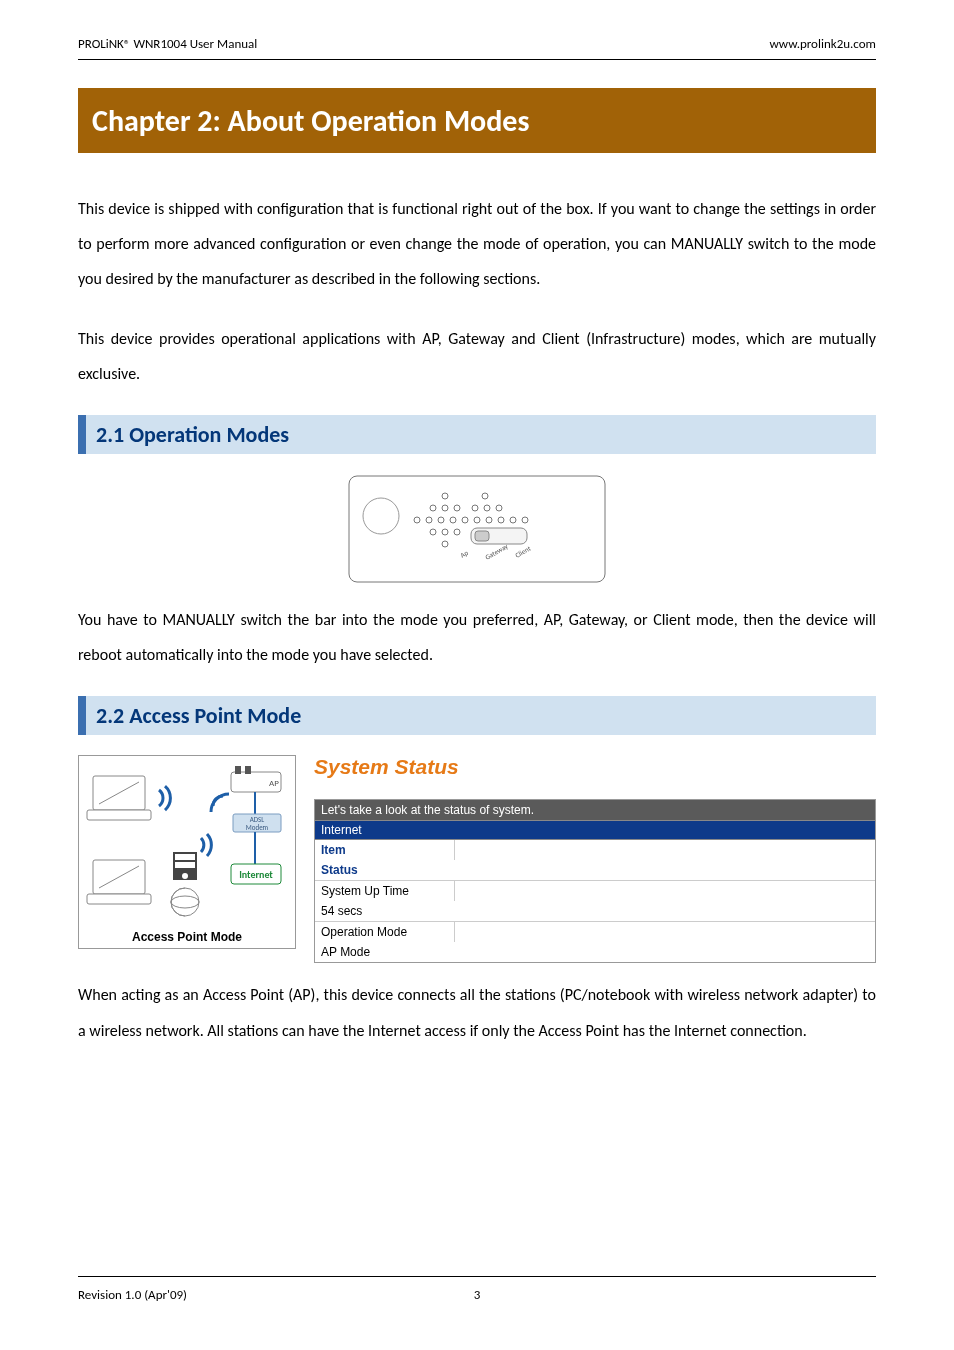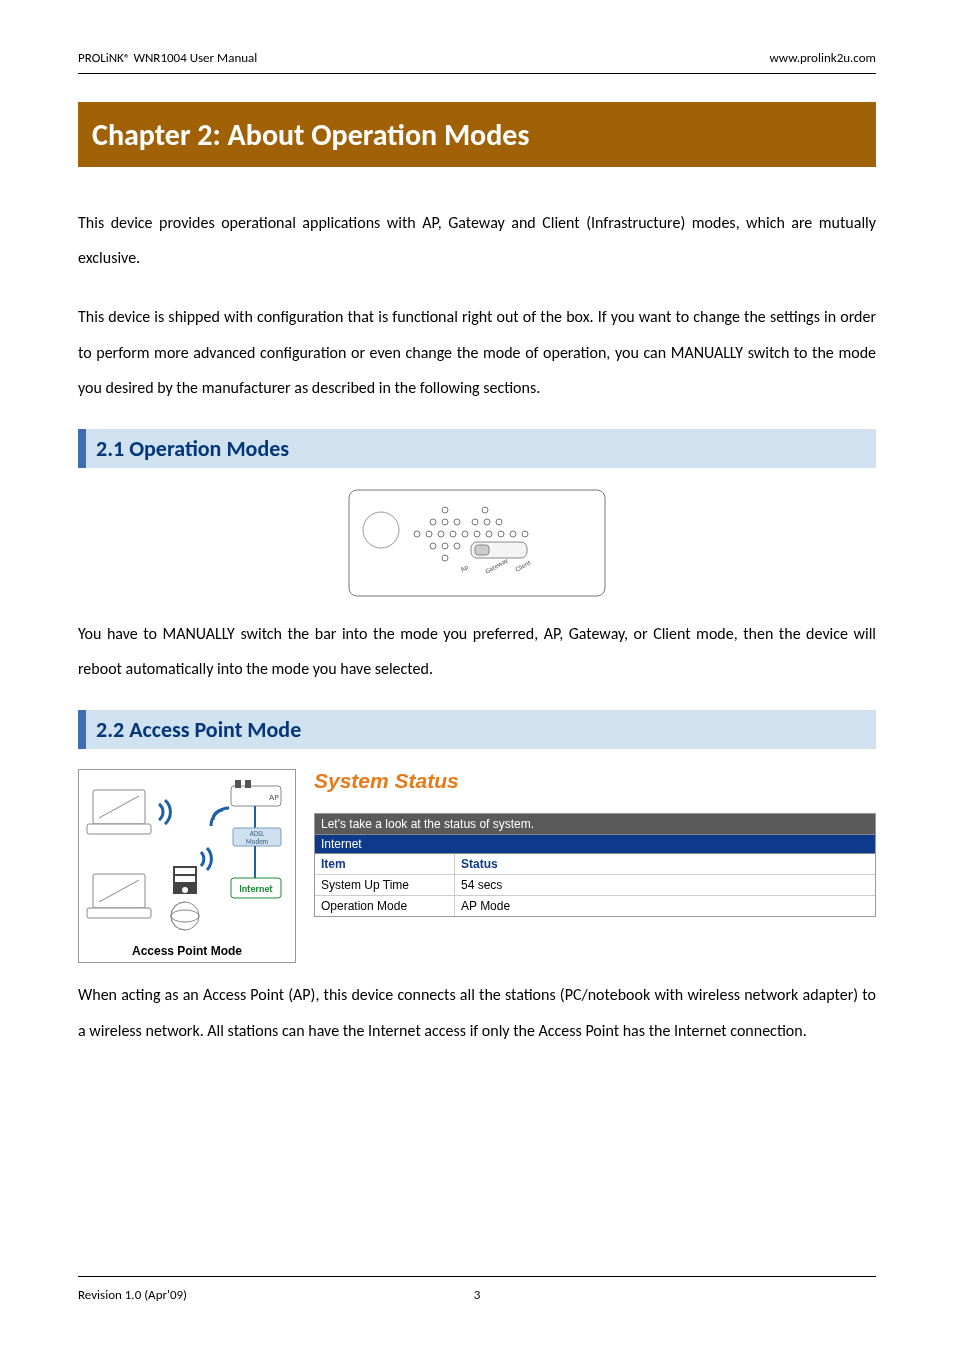--- a/index.html
+++ b/index.html
@@ -5,21 +5,21 @@
   * { box-sizing: border-box; margin: 0; padding: 0; }
   body {
     font-family: "Segoe UI", Calibri, Arial, sans-serif;
     background: #fff;
     color: #000;
     width: 954px;
     height: 1350px;
     position: relative;
   }
   .page {
-    padding: 50px 78px 0 78px;
+    padding: 36px 78px 0 78px;
   }
   .top-header {
     display: flex;
     justify-content: space-between;
     font-size: 13px;
     padding-bottom: 8px;
     border-bottom: 1px solid #000;
     margin-bottom: 28px;
   }
   .chapter-title {
@@ -83,20 +83,21 @@
   }
   .status-subhead {
     background: #0d3a8a;
     color: #fff;
     padding: 2px 6px;
     border-bottom: 1px solid #888;
   }
   .status-row {
     display: flex;
     border-bottom: 1px solid #ccc;
+    flex-direction: column;
   }
   .status-row:last-child { border-bottom: none; }
   .status-cell-l {
     width: 140px;
     padding: 3px 6px;
     border-right: 1px solid #ccc;
   }
   .status-cell-r {
     flex: 1;
     padding: 3px 6px;
@@ -140,22 +141,22 @@
 
 <div class="page">
 
   <div class="top-header">
     <span>PROLiNK® WNR1004 User Manual</span>
     <span>www.prolink2u.com</span>
   </div>
 
   <div class="chapter-title">Chapter 2: About Operation Modes</div>
 
+  <p class="para">This device is shipped with configuration that is functional right out of the box. If you want to change the settings in order to perform more advanced configuration or even change the mode of operation, you can MANUALLY switch to the mode you desired by the manufacturer as described in the following sections.</p>
   <p class="para">This device provides operational applications with AP, Gateway and Client (Infrastructure) modes, which are mutually exclusive.</p>
-  <p class="para">This device is shipped with configuration that is functional right out of the box. If you want to change the settings in order to perform more advanced configuration or even change the mode of operation, you can MANUALLY switch to the mode you desired by the manufacturer as described in the following sections.</p>
 
   <div class="section-bar">2.1  Operation Modes</div>
 
   <svg class="device-fig" width="260" height="110" viewBox="0 0 260 110">
     <rect x="2" y="2" width="256" height="106" rx="8" fill="#fff" stroke="#777"></rect>
     <circle cx="34" cy="42" r="18" fill="none" stroke="#999"></circle>
 
     <g fill="none" stroke="#777">
       <circle cx="98" cy="22" r="3"></circle>
         <circle cx="138" cy="22" r="3"></circle>

